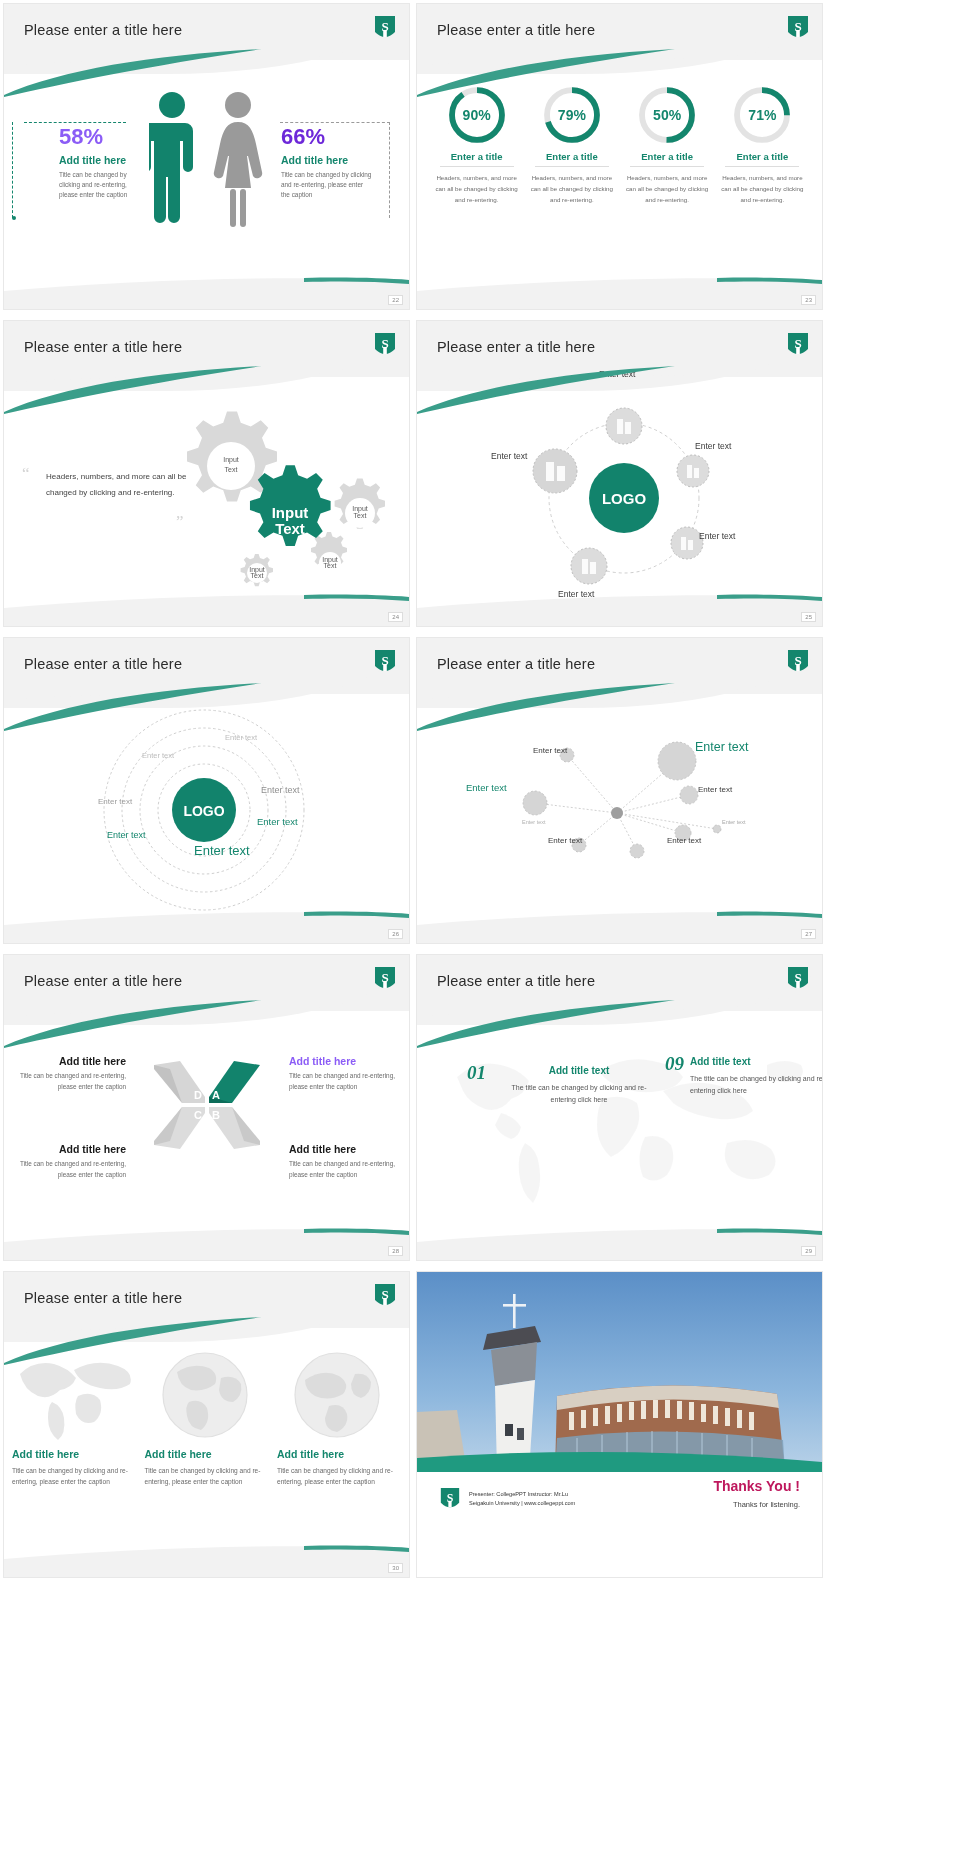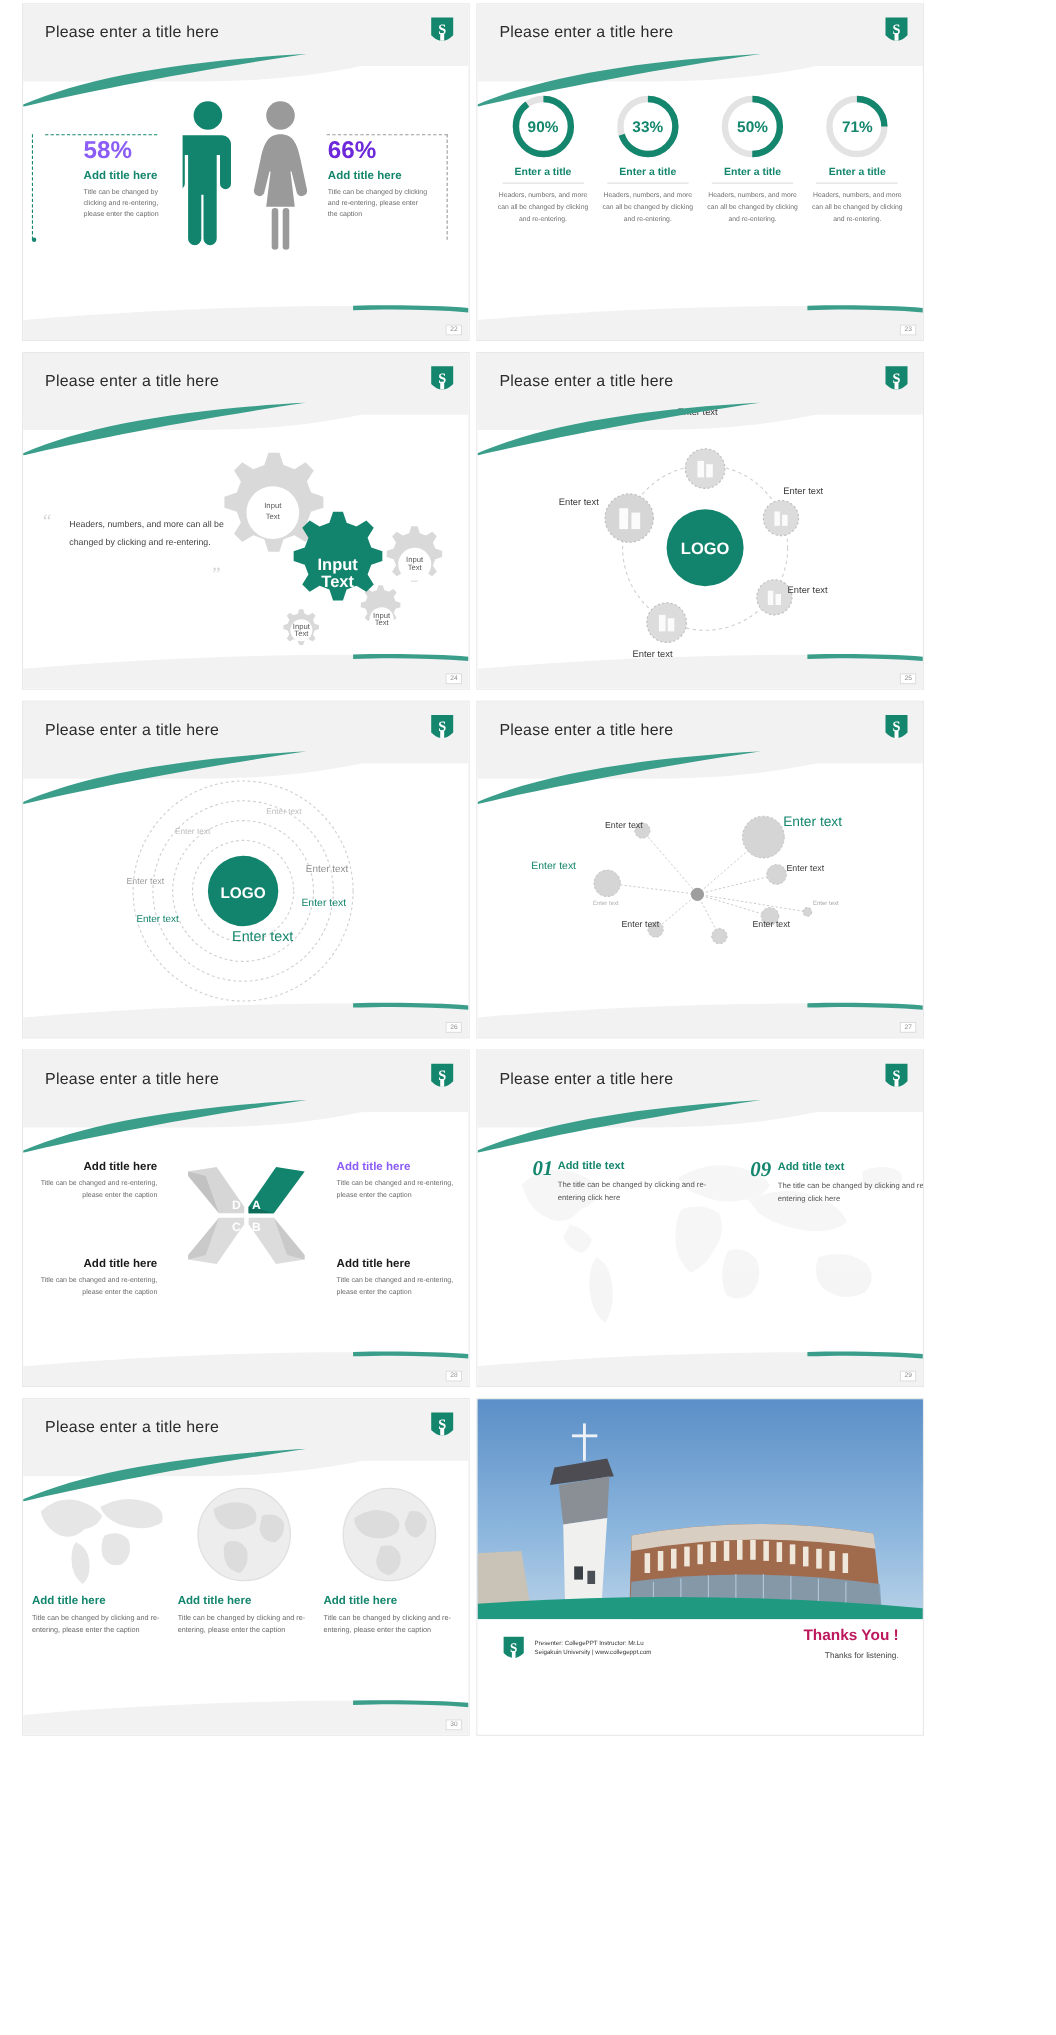--- a/index.html
+++ b/index.html
@@ -16,21 +16,20 @@
     column-gap: 8px;
     row-gap: 4px;
     padding: 4px 0 0 4px;
   }
   .slide {
     position: relative;
     width: 405px; height: 305px;
     background: #ffffff;
     overflow: hidden;
     box-shadow: 0 0 0 1px #e8e8e8;
-    margin-left: 17px;
   }
   
   .hdr {
     position:absolute; left:0; top:0; width:100%; height:56px;
     background:#f2f2f2;
   }
   .hdr-curve {
     position:absolute; left:0; top:40px; width:100%; height:40px;
     background:#f2f2f2;
     border-radius: 0 0 60% 0 / 0 0 100% 0;
@@ -184,21 +183,21 @@
       <div class="d-title">Enter a title</div>
       <div class="d-rule"></div>
       <div class="d-body">Headers, numbers, and more can all be changed by clicking and re-entering.</div>
     </div>
     <div class="donut-col">
       <div class="donut">
         <svg viewBox="0 0 36 36" style="width:58px;height:58px;transform:rotate(-90deg);">
           <circle cx="18" cy="18" r="15.5" fill="none" stroke="#e3e3e3" stroke-width="3.6"></circle>
           <circle cx="18" cy="18" r="15.5" fill="none" stroke="#14866d" stroke-width="3.6" stroke-dasharray="68.2 116.8"></circle>
         </svg>
-        <div class="val">33%</div>
+        <div class="val">79%</div>
       </div>
       <div class="d-title">Enter a title</div>
       <div class="d-rule"></div>
       <div class="d-body">Headers, numbers, and more can all be changed by clicking and re-entering.</div>
     </div>
     <div class="donut-col">
       <div class="donut">
         <svg viewBox="0 0 36 36" style="width:58px;height:58px;transform:rotate(-90deg);">
           <circle cx="18" cy="18" r="15.5" fill="none" stroke="#e3e3e3" stroke-width="3.6"></circle>
           <circle cx="18" cy="18" r="15.5" fill="none" stroke="#14866d" stroke-width="3.6" stroke-dasharray="48.7 136.3"></circle>
@@ -526,21 +525,21 @@
       <path d="M98,118 q12,6 14,22 q4,22 -6,38 q-12,-10 -14,-30 q-2,-18 6,-30 z"></path>
       <path d="M172,46 q26,-16 54,-10 q22,4 30,16 q-6,12 -24,14 q-20,4 -38,-4 q-14,-4 -22,-16 z"></path>
       <path d="M176,74 q20,-6 34,4 q6,18 -4,32 q-8,16 -22,22 q-14,-12 -14,-32 q0,-18 6,-26 z"></path>
       <path d="M218,112 q16,-4 26,8 q6,16 -4,30 q-12,10 -24,2 q-8,-20 2,-40 z"></path>
       <path d="M236,66 q30,-14 60,-4 q24,8 30,24 q-12,10 -34,8 q-30,-4 -46,-16 z"></path>
       <path d="M300,118 q26,-8 44,6 q10,14 -2,26 q-20,10 -38,-4 q-10,-12 -4,-28 z"></path>
       <path d="M340,40 q18,-8 34,0 q6,10 -6,16 q-18,4 -28,-6 z"></path>
     </g>
   </svg>
 
-  <div style="position:absolute;left:50px;top:97px;display:flex;align-items:flex-start;gap:4px;">
+  <div style="position:absolute;left:50px;top:107px;display:flex;align-items:flex-start;gap:18px;text-align:center;">
     <div class="num">01</div>
     <div style="padding-top:3px;">
       <div class="m-title">Add title text</div>
       <div class="m-body" style="margin-top:6px;width:150px;">The title can be changed by clicking and re-entering click here</div>
     </div>
   </div>
   <div style="position:absolute;left:248px;top:98px;display:flex;align-items:flex-start;gap:6px;">
     <div class="num">09</div>
     <div style="padding-top:3px;">
       <div class="m-title">Add title text</div>

